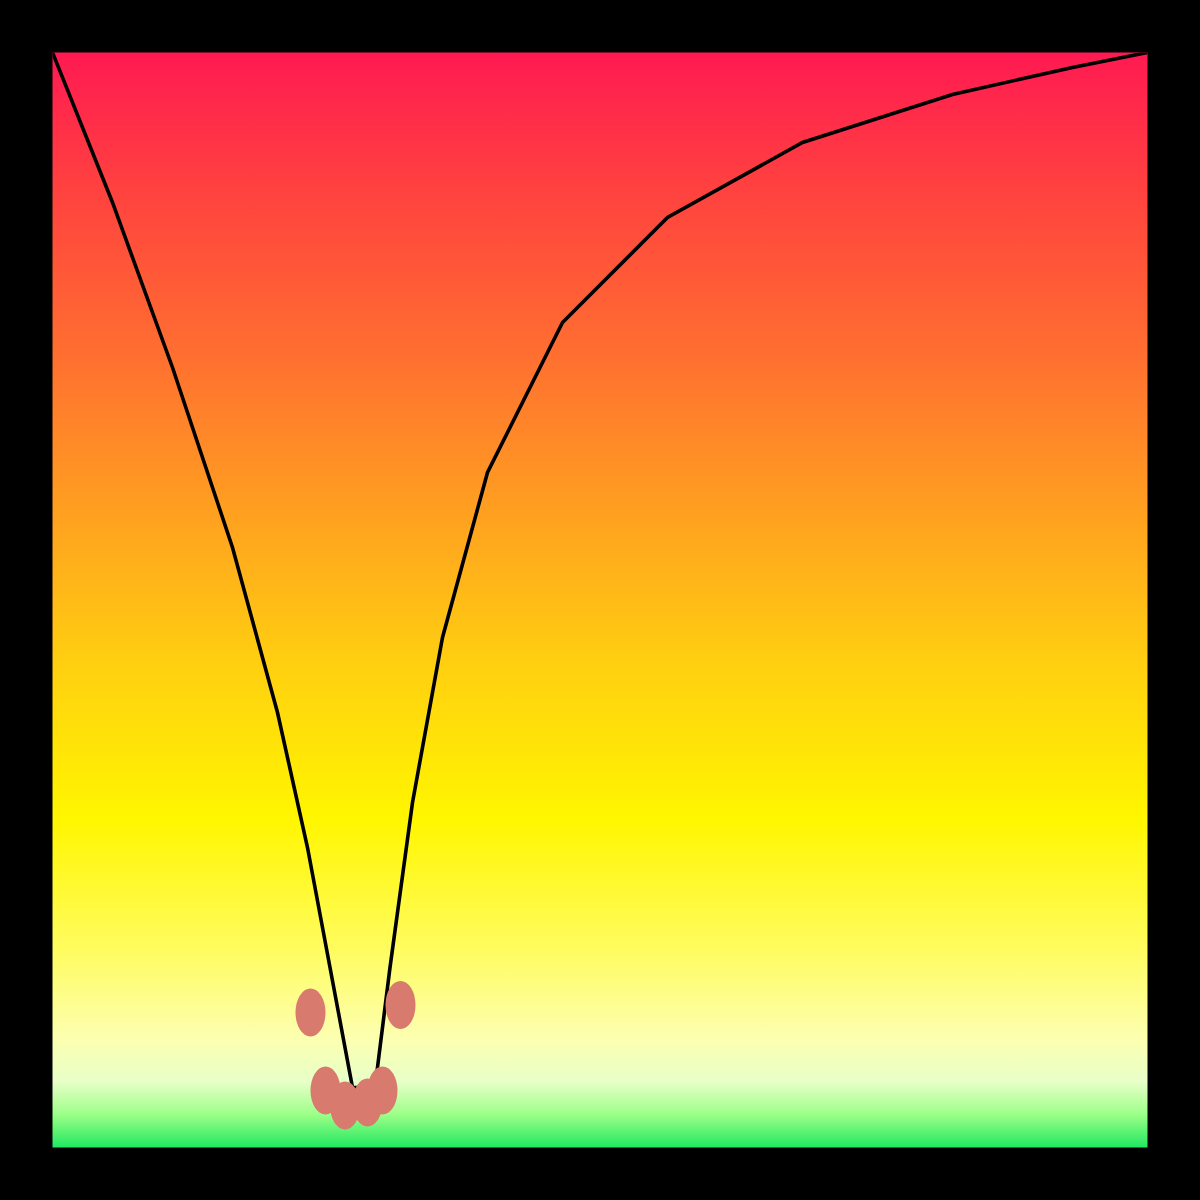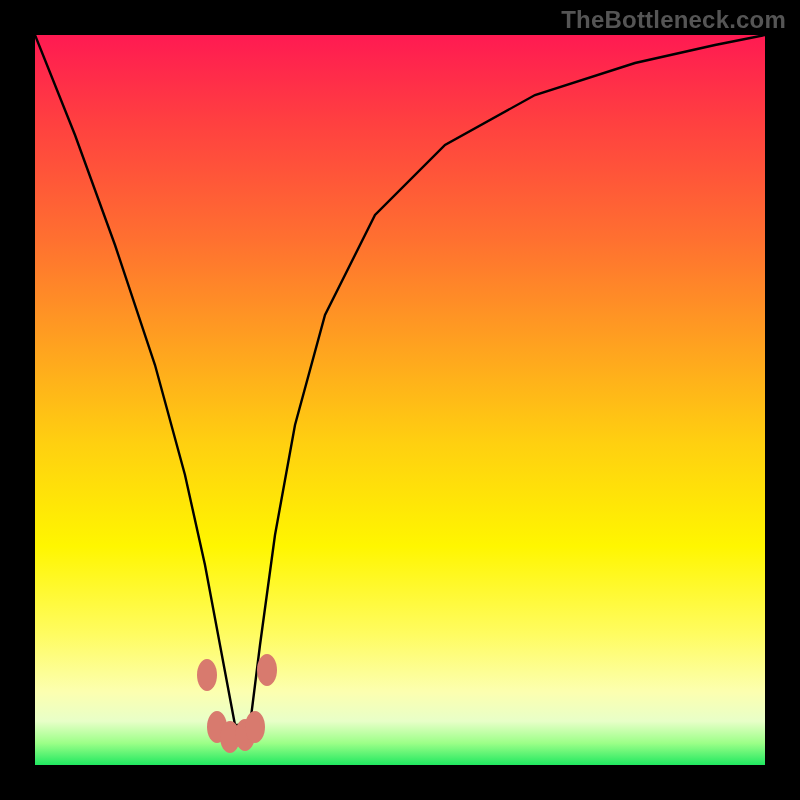--- a/index.html
+++ b/index.html
@@ -71,14 +71,13 @@
     <g id="markers-group">
         <ellipse cx="172" cy="640" rx="10" ry="16" class="marker"></ellipse>
         <ellipse cx="182" cy="692" rx="10" ry="16" class="marker"></ellipse>
         <ellipse cx="195" cy="702" rx="10" ry="16" class="marker"></ellipse>
         <ellipse cx="210" cy="700" rx="10" ry="16" class="marker"></ellipse>
         <ellipse cx="220" cy="692" rx="10" ry="16" class="marker"></ellipse>
         <ellipse cx="232" cy="635" rx="10" ry="16" class="marker"></ellipse>
       </g>
   </svg>
 
-  <div class="watermark">TheBottleneck.com</div>
 </div>
 
 </body></html>

